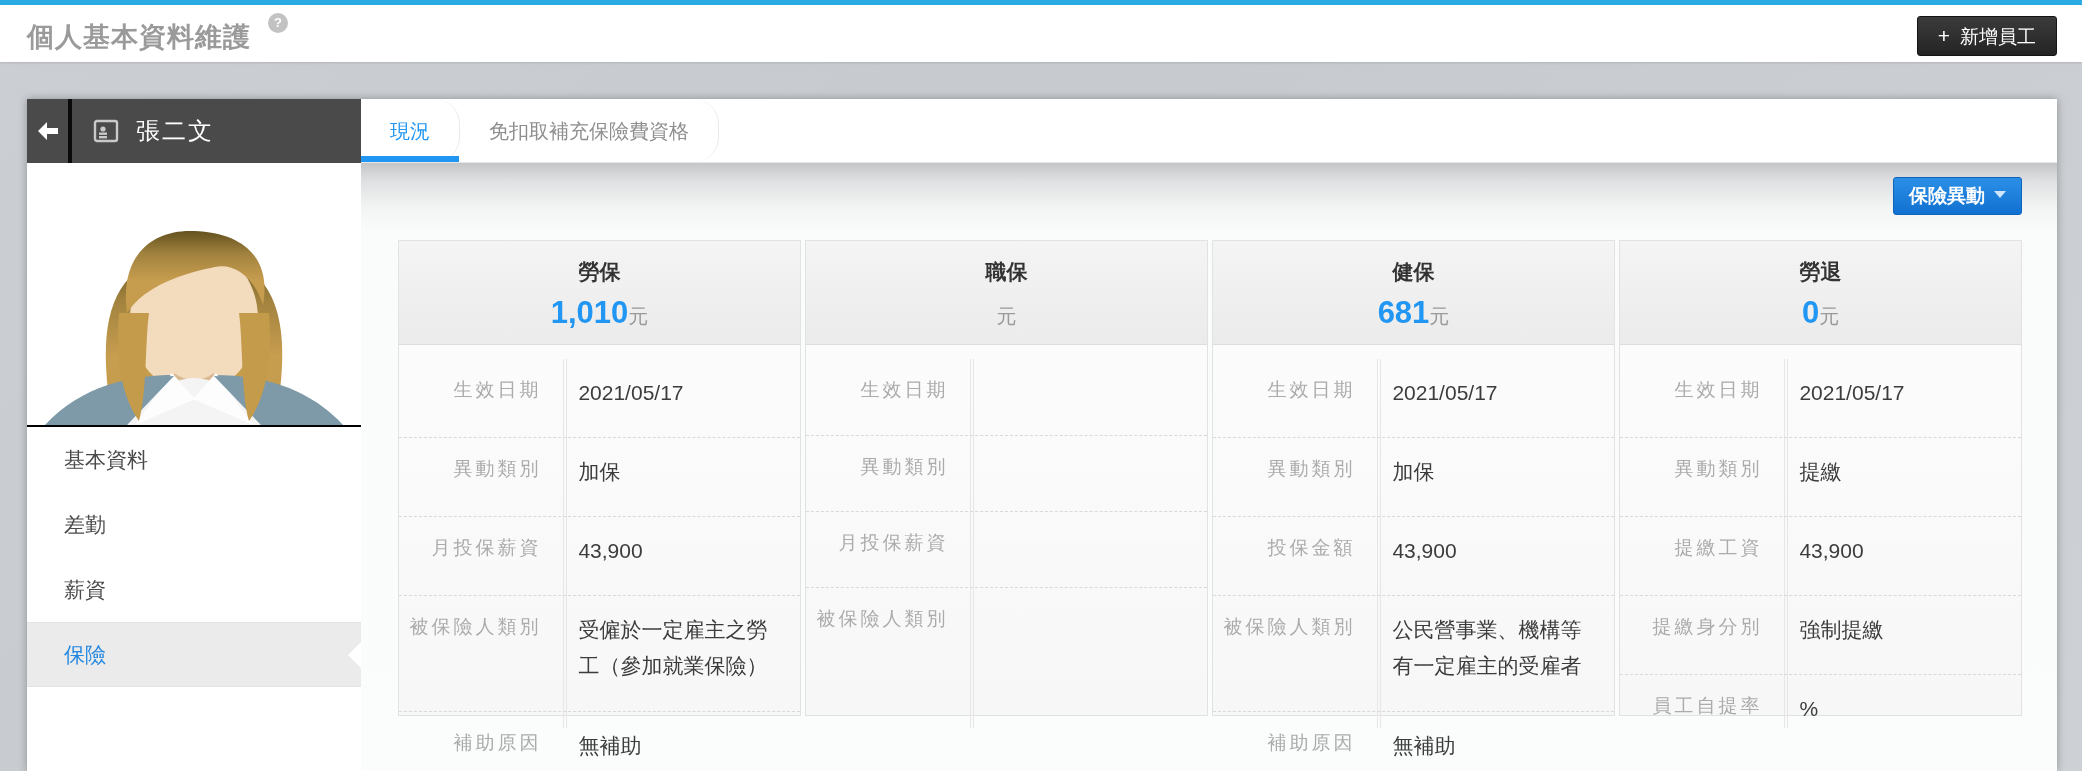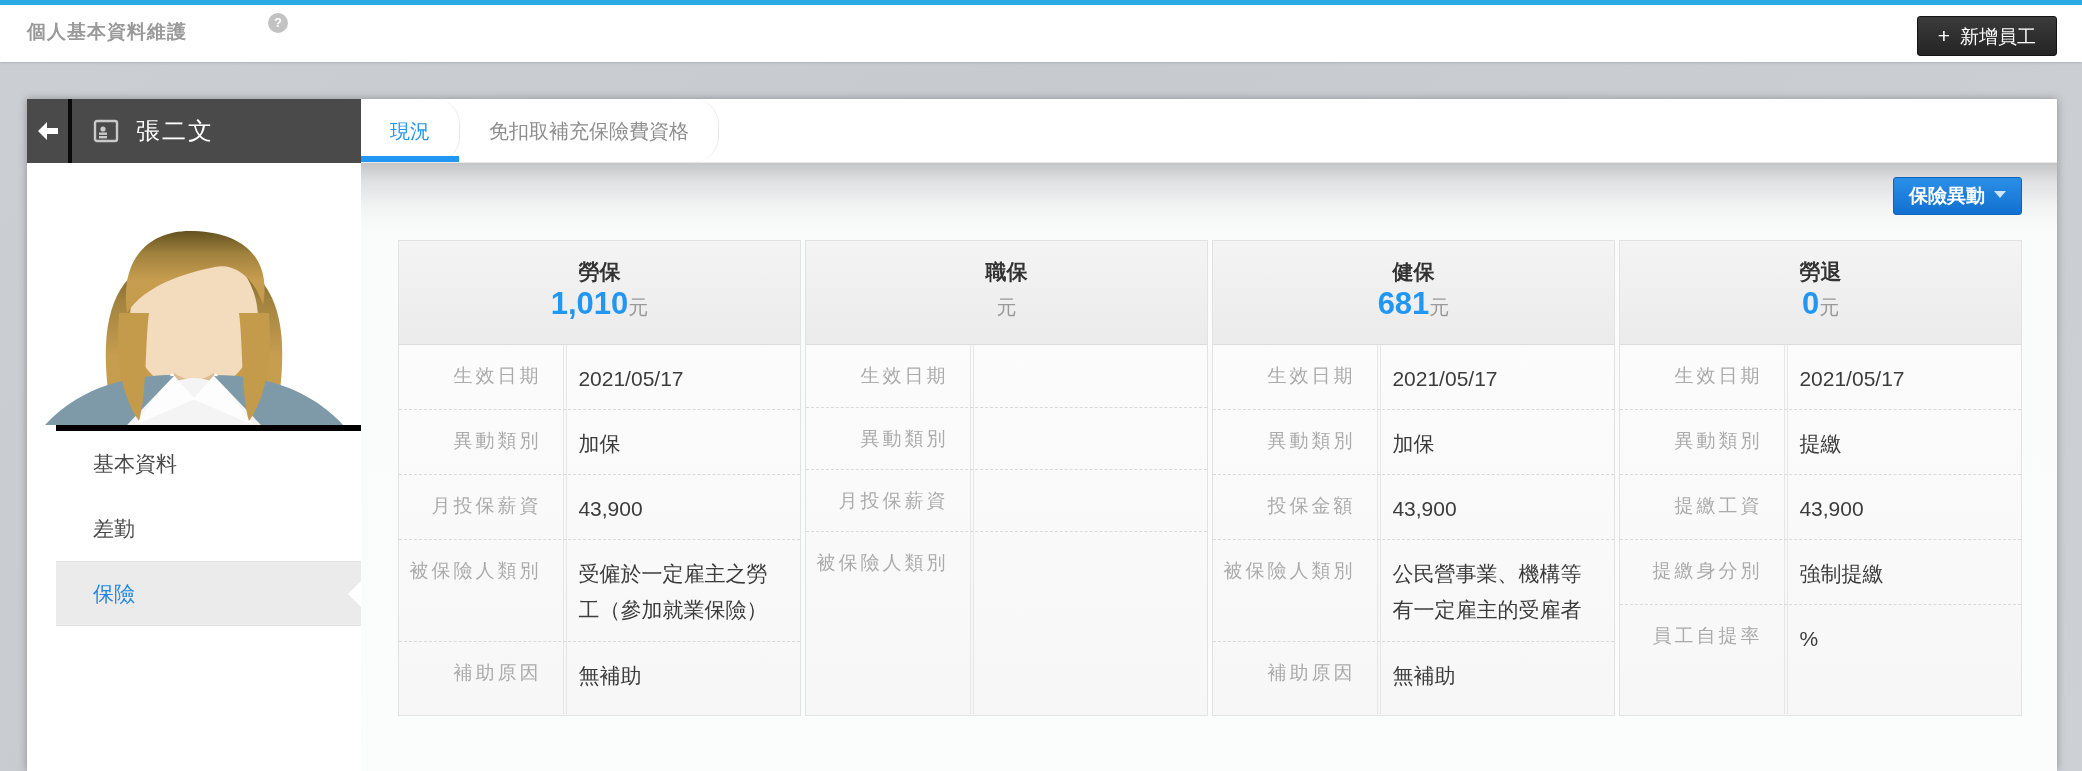--- a/index.html
+++ b/index.html
@@ -11,21 +11,21 @@
   }
 
   
   .topbar {
     position:absolute; top:0; left:0; right:0; height:62px;
     background:#fff; border-top:5px solid #29abe2;
     box-shadow:0 1px 2px rgba(0,0,0,.12);
   }
   .page-title {
     position:absolute; left:27px; top:14px;
-    font-size:19px; font-weight:bold; color:#9a9a9a; letter-spacing:1px;
+    font-size:27px; font-weight:bold; color:#9a9a9a; letter-spacing:1px;
   }
   .help-badge {
     position:absolute; left:268px; top:8px;
     width:20px; height:20px; border-radius:50%;
     background:#c2c2c2; color:#fff; font-size:13px; font-weight:bold;
     text-align:center; line-height:20px;
   }
   .add-emp-btn {
     position:absolute; right:25px; top:11px; height:40px;
     background:linear-gradient(#3b3b3b,#242424);
@@ -49,21 +49,21 @@
     width:45px; display:flex; align-items:center; justify-content:center;
     border-right:4px solid #0a0a0a; cursor:pointer;
   }
   .employee { flex:1; display:flex; align-items:center; padding-left:20px; }
   .idcard-icon { margin-right:16px; display:flex; }
   .employee-name { color:#fff; font-size:24px; letter-spacing:2px; }
 
   .avatar-box { height:262px; background:#fff; overflow:hidden; }
   .avatar-box svg { display:block; }
 
-  .menu { border-top:6px solid #000000; padding-top:0;margin-left:29px; }
+  .menu { border-top:2px solid #000000; padding-top:0; }
   .menu-item {
     position:relative; height:65px; line-height:65px; padding-left:37px;
     font-size:21px; color:#4a4a4a; cursor:pointer; background:#fff;
   }
   .menu-item.active {
     background:#ebebeb; color:#2287e0;
     border-top:1px solid #e3e3e3; border-bottom:1px solid #e3e3e3;
     line-height:63px;
   }
   .menu-item.active::after {
@@ -107,30 +107,30 @@
   .card {
     flex:1 1 0; height:476px; background:linear-gradient(#fdfdfd,#f7f7f8);
     border:1px solid #e2e2e2;
   }
   .card-header {
     height:104px; text-align:center;
     background:linear-gradient(#f4f4f4,#ebebeb);
     border-bottom:1px solid #dcdcdc;
   }
   .card-title { padding-top:17px; font-size:21px; font-weight:bold; color:#333; }
-  .card-amount-line { }
+  .card-amount-line { margin-top:9px; }
   .card-amount { font-size:31px; font-weight:bold; color:#2196f3; }
   .card-unit { font-size:20px; color:#9a9a9a; }
   .card-body { position:relative; height:369px; }
   .vsep {
     position:absolute; left:41%; top:0; bottom:0; width:4px;
     border-left:1px solid #e6e6e6; border-right:1px solid #e6e6e6;
   }
   .rows { position:relative; }
-  .row { display:flex; min-height:62px; }
+  .row { display:flex; min-height:62px;margin-top:14px; }
   .row + .row { border-top:1px dashed #d9d9d9; }
   .row-label {
     flex:0 0 41%; text-align:right; padding:18px 22px 14px 0;
     font-size:19px; color:#ababab; letter-spacing:3px;
   }
   .row-value {
     flex:1; padding:16px 18px 12px 15px;
     font-size:21px; color:#3c3c3c; line-height:1.72;
   }
 </style>
@@ -200,20 +200,23 @@
       </svg>
     </div>
 
     <nav class="menu">
         <div class="menu-item">
     <span>基本資料</span>
   </div>
         <div class="menu-item">
     <span>差勤</span>
   </div>
+        <div class="menu-item">
+    <span>薪資</span>
+  </div>
         <div class="menu-item active">
     <span>保險</span>
   </div>
       </nav>
   </aside>
 
   <section class="content">
     <div class="tabbar">
         <div class="tab active">
     <span>現況</span>

